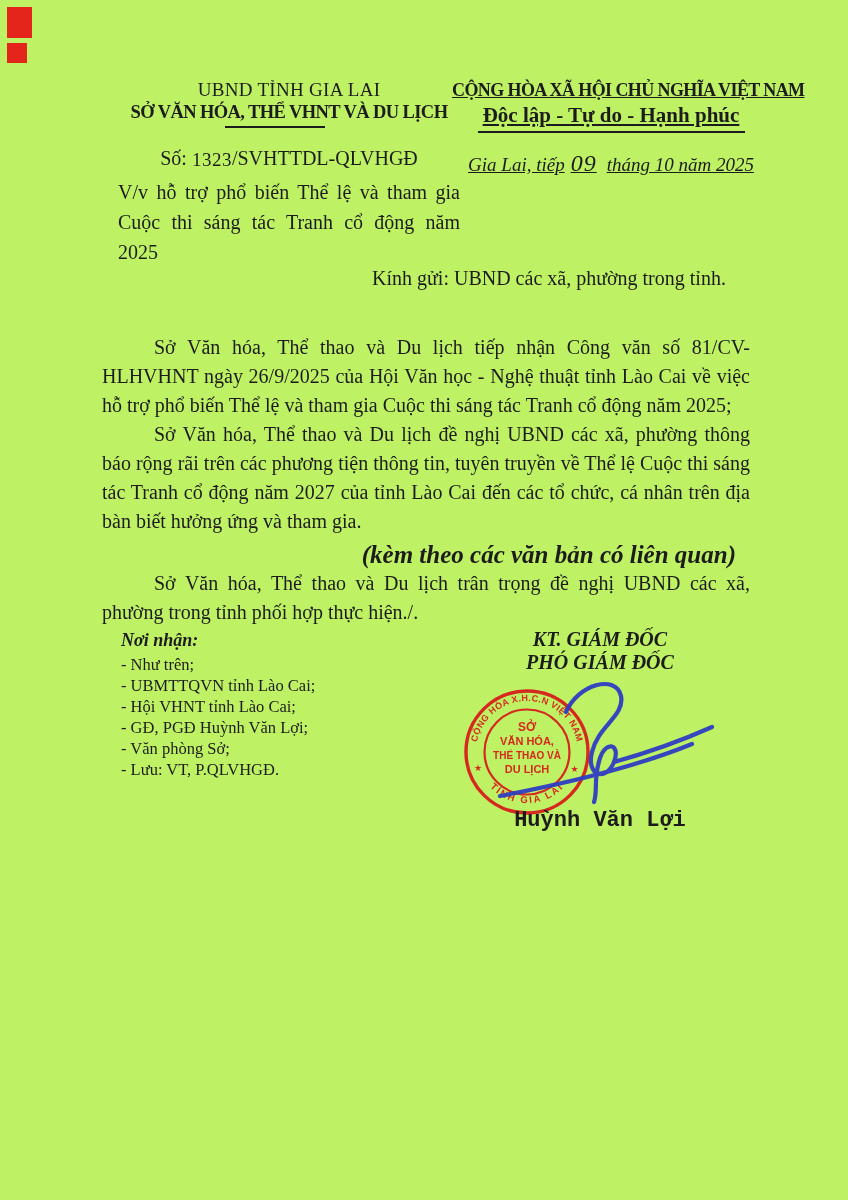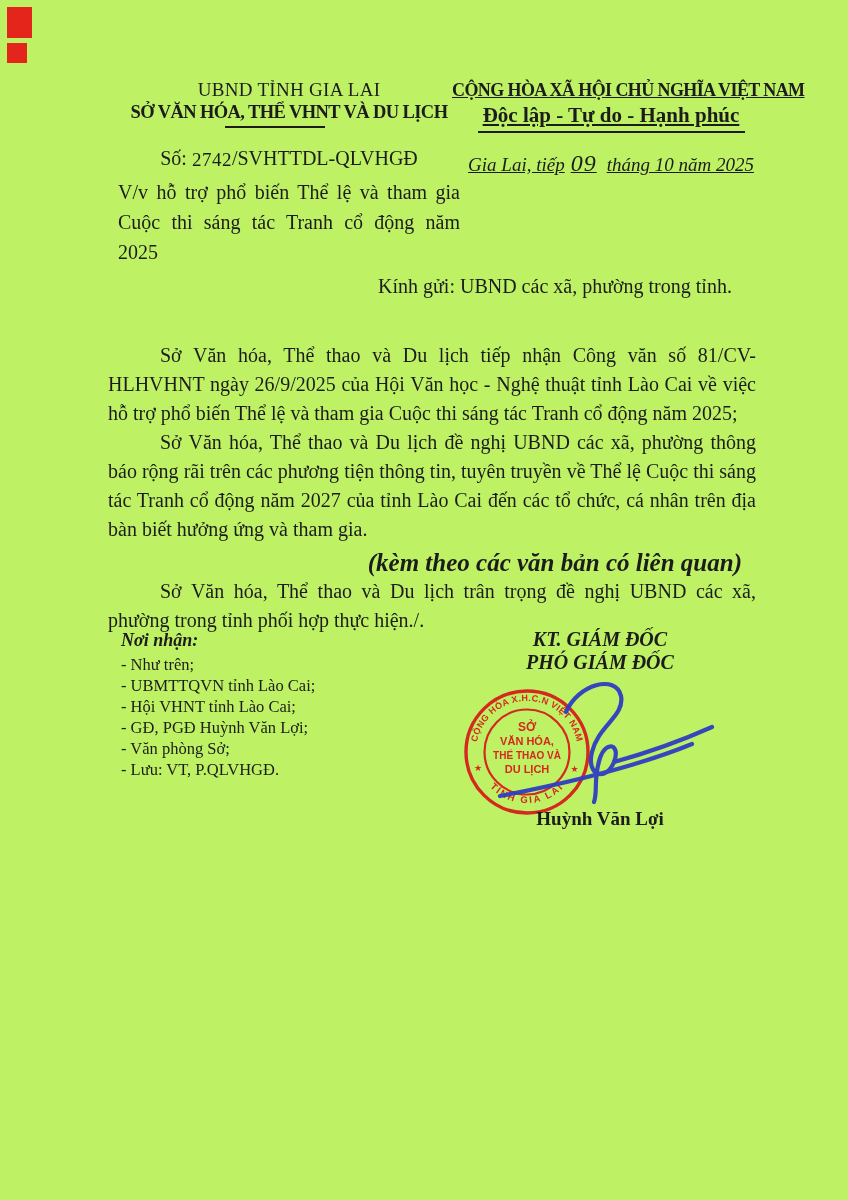--- a/index.html
+++ b/index.html
@@ -21,52 +21,52 @@
   .subject { margin-top:7px; text-align:justify; text-align-last:left; font-size:20px; line-height:30px; width:342px; margin-left:2px; }
 
   .hdr-right { position:absolute; left:452px; top:80px; width:318px; text-align:center;text-decoration:underline; }
   .hdr-right .nat1 { font-size:18px; font-weight:bold; letter-spacing:-0.6px; white-space:nowrap; }
   .hdr-right .nat2 { font-size:21px; font-weight:bold; margin-top:2px; white-space:nowrap; }
   .hdr-right .nat-rule { width:267px; height:0; border-bottom:2.4px solid #1c1c1c; margin:3px auto 0; }
   .date-line { margin-top:17px; font-style:italic; font-size:19px; white-space:nowrap; }
   .date-line .date-day { font-size:24px; margin:0 10px 0 6px; letter-spacing:1px; }
 
   
-  .body-block { position:absolute; left:108px; top:264px; width:648px;margin-top:8px; }
+  .body-block { position:absolute; left:102px; top:264px; width:648px; }
   .recipient { font-size:20px; line-height:29px; padding-left:270px; }
   .para { font-size:20px; line-height:29px; text-align:justify; text-indent:52px; }
   .para.first { margin-top:40px; }
   .attachment-note { font-size:25px; line-height:29px; font-weight:bold; font-style:italic; text-align:right; padding-right:14px; margin-top:4px; }
   .closing { font-size:20px; line-height:29px; text-align:justify; text-indent:52px; }
 
   
   .recipients-block { position:absolute; left:121px; top:630px; width:300px; }
   .recipients-label { font-size:18px; font-weight:bold; font-style:italic; margin-bottom:3px; }
   .recipients-item { font-size:16.5px; line-height:21px; }
 
   .sig-block { position:absolute; left:455px; top:628px; width:290px; text-align:center;font-style:italic; }
   .sig-title { font-size:20px; font-weight:bold; line-height:23px; white-space:nowrap; }
-  .signer-name { position:absolute; left:470px; top:808px; width:260px; text-align:center; font-size:19px; font-weight:bold; }
+  .signer-name { position:absolute; left:470px; top:808px; width:260px; text-align:center; font-size:22px; font-weight:bold;font-family:Liberation Mono, monospace; }
 
   .stamp-svg { position:absolute; left:460px; top:685px; width:134px; height:134px; }
   .sign-svg { position:absolute; left:478px; top:668px; width:240px; height:150px; }
 </style>
 </head>
 <body>
 
 <div class="page">
 
   <div class="corner-mark1"></div>
   <div class="corner-mark2"></div>
 
   <div class="hdr-left">
     <div class="org-sup">UBND TỈNH GIA LAI</div>
     <div class="org-main">SỞ VĂN HÓA, THỂ VHNT VÀ DU LỊCH</div>
     <div class="org-rule"></div>
-    <div class="doc-no"><span>Số:</span> <span class="doc-no-value">2742</span><span>/SVHTTDL-QLVHGĐ</span></div>
+    <div class="doc-no"><span>Số:</span> <span class="doc-no-value">1323</span><span>/SVHTTDL-QLVHGĐ</span></div>
     <div class="subject">V/v hỗ trợ phổ biến Thể lệ và tham gia Cuộc thi sáng tác Tranh cổ động năm 2025</div>
   </div>
 
   <div class="hdr-right">
     <div class="nat1">CỘNG HÒA XÃ HỘI CHỦ NGHĨA VIỆT NAM</div>
     <div class="nat2">Độc lập - Tự do - Hạnh phúc</div>
     <div class="nat-rule"></div>
     <div class="date-line"><span>Gia Lai, tiếp</span><span class="date-day">09</span><span>tháng 10 năm 2025</span></div>
   </div>
 

